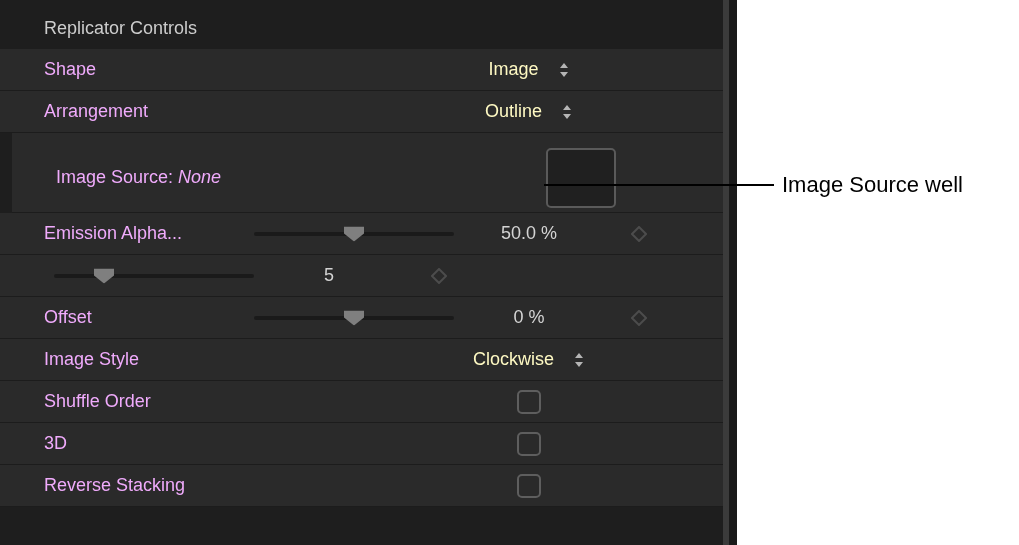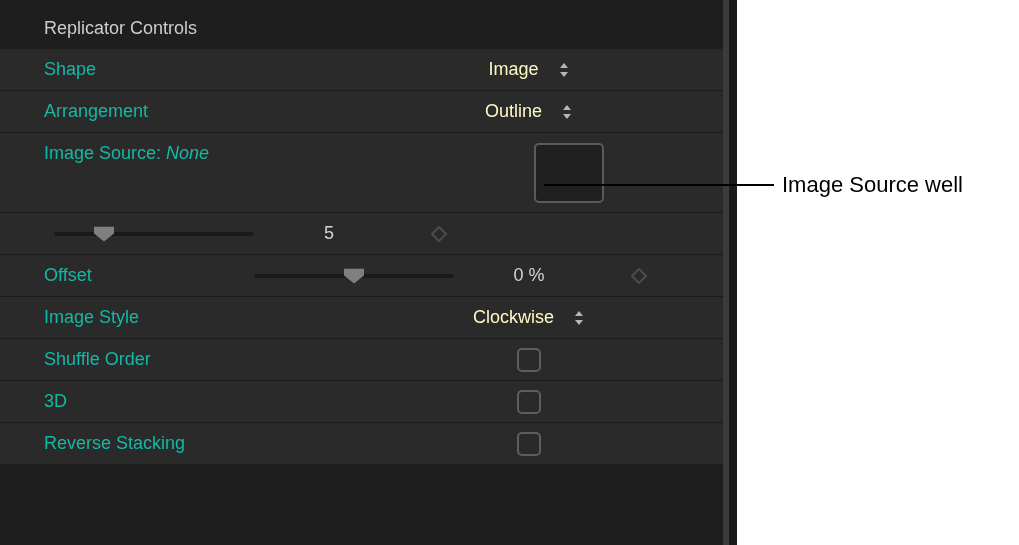--- a/index.html
+++ b/index.html
@@ -32,25 +32,26 @@
     .row {
       display: flex;
       align-items: center;
       height: 42px;
       background: #2a2a2a;
       border-bottom: 1px solid #1c1c1c;
       padding: 0 40px 0 44px;
     }
     .row.tall {
       height: 80px;
-      align-items: flex-start;
+      align-items: center;
       padding-top: 10px;
+      margin-left: 12px;
     }
     .row .label {
-      color: #14b8a6;
+      color: #f0abfc;
       font-size: 18px;
       width: 200px;
       flex-shrink: 0;
     }
     .row .label .italic {
       font-style: italic;
     }
     .row .control-mid {
       width: 210px;
       flex-shrink: 0;
@@ -210,20 +211,41 @@
       <span>Image Source:</span>
       <span class="italic">None</span>
     </div>
     <div class="control-mid"></div>
     <div class="value-col" style="justify-content:center;">
       <div class="image-well"></div>
     </div>
     <div class="kf-col"></div>
   </div>
 
+  <div class="row">
+    <div class="label">Emission Alpha...</div>
+    <div class="control-mid">
+      <div class="slider">
+        <div class="slider-track"></div>
+        <div class="slider-thumb" style="left:50%;">
+          <svg viewBox="0 0 20 15">
+              <path d="M0 0 H20 V7 L10 15 L0 7 Z" fill="#7f7f7f"></path>
+            </svg>
+        </div>
+      </div>
+    </div>
+    <div class="value-col">50.0 %</div>
+    <div class="kf-col">
+      <span class="kf-diamond">
+        <svg viewBox="0 0 16 16">
+            <path d="M8 1 L15 8 L8 15 L1 8 Z" fill="none" stroke="#4c4c4c" stroke-width="2"></path>
+          </svg>
+      </span>
+    </div>
+  </div>
 
   <div class="row">
     <div class="control-mid">
       <div class="slider">
         <div class="slider-track"></div>
         <div class="slider-thumb" style="left:25%;">
           <svg viewBox="0 0 20 15">
               <path d="M0 0 H20 V7 L10 15 L0 7 Z" fill="#7f7f7f"></path>
             </svg>
         </div>

